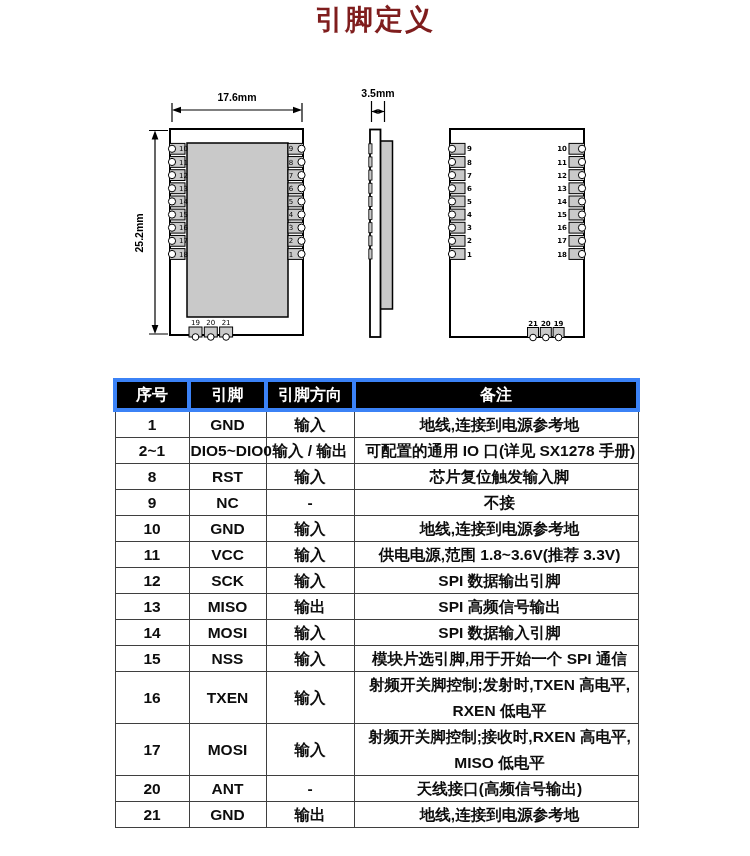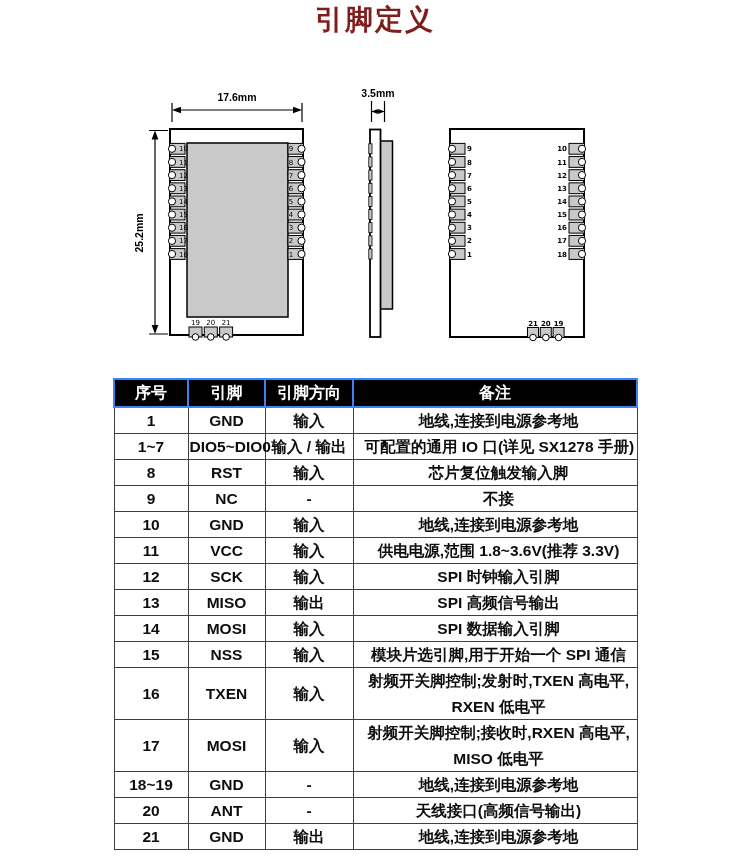--- a/index.html
+++ b/index.html
@@ -19,21 +19,21 @@
   .arr{fill:#000;stroke:none;}
   .dim{font:bold 10.5px "Liberation Sans","DejaVu Sans",sans-serif;fill:#000;}
   .pinnum{font-size:7px;fill:#000;font-family:"DejaVu Sans","Liberation Sans",sans-serif;}
   .pinnum.b{font-weight:bold;}
   table.pin-table{
     position:absolute;left:113px;top:378px;width:523px;
     border-collapse:collapse;table-layout:fixed;
   }
   .pin-table th{
     background:#000;color:#fff;font-size:16px;font-weight:600;
-    height:26px;border:2px solid #3b82f6;padding:0;text-align:center;
+    height:26px;border:4px solid #3b82f6;padding:0;text-align:center;
   }
   .pin-table td{
     border:1px solid #3f3f3f;font-size:15.5px;font-weight:600;color:#0d0d0d;
     text-align:center;height:25px;padding:0 1px;line-height:1.25;
   }
   .pin-table td.remark{text-align:center;padding:0 4px 0 11px;}
   .pin-table td.remark div{white-space:nowrap;}
   .pin-table tr.tall td{height:51px;}
   .pin-table tr.tall td.remark div{line-height:1.65;}
 </style>
@@ -224,21 +224,21 @@
   <tbody>
       <tr>
         <td>1</td>
         <td>GND</td>
         <td>输入</td>
         <td class="remark">
           <div>地线,连接到电源参考地</div>
         </td>
       </tr>
       <tr>
-        <td>1~7</td>
+        <td>2~1</td>
         <td>DIO5~DIO0</td>
         <td>输入 / 输出</td>
         <td class="remark">
           <div>可配置的通用 IO 口(详见 SX1278 手册)</div>
         </td>
       </tr>
       <tr>
         <td>8</td>
         <td>RST</td>
         <td>输入</td>
@@ -268,21 +268,21 @@
         <td>输入</td>
         <td class="remark">
           <div>供电电源,范围 1.8~3.6V(推荐 3.3V)</div>
         </td>
       </tr>
       <tr>
         <td>12</td>
         <td>SCK</td>
         <td>输入</td>
         <td class="remark">
-          <div>SPI 时钟输入引脚</div>
+          <div>SPI 数据输出引脚</div>
         </td>
       </tr>
       <tr>
         <td>13</td>
         <td>MISO</td>
         <td>输出</td>
         <td class="remark">
           <div>SPI 高频信号输出</div>
         </td>
       </tr>
@@ -314,28 +314,20 @@
       <tr class="tall">
         <td>17</td>
         <td>MOSI</td>
         <td>输入</td>
         <td class="remark">
           <div>射频开关脚控制;接收时,RXEN 高电平,</div>
           <div>MISO 低电平</div>
         </td>
       </tr>
       <tr>
-        <td>18~19</td>
-        <td>GND</td>
-        <td>-</td>
-        <td class="remark">
-          <div>地线,连接到电源参考地</div>
-        </td>
-      </tr>
-      <tr>
         <td>20</td>
         <td>ANT</td>
         <td>-</td>
         <td class="remark">
           <div>天线接口(高频信号输出)</div>
         </td>
       </tr>
       <tr>
         <td>21</td>
         <td>GND</td>

